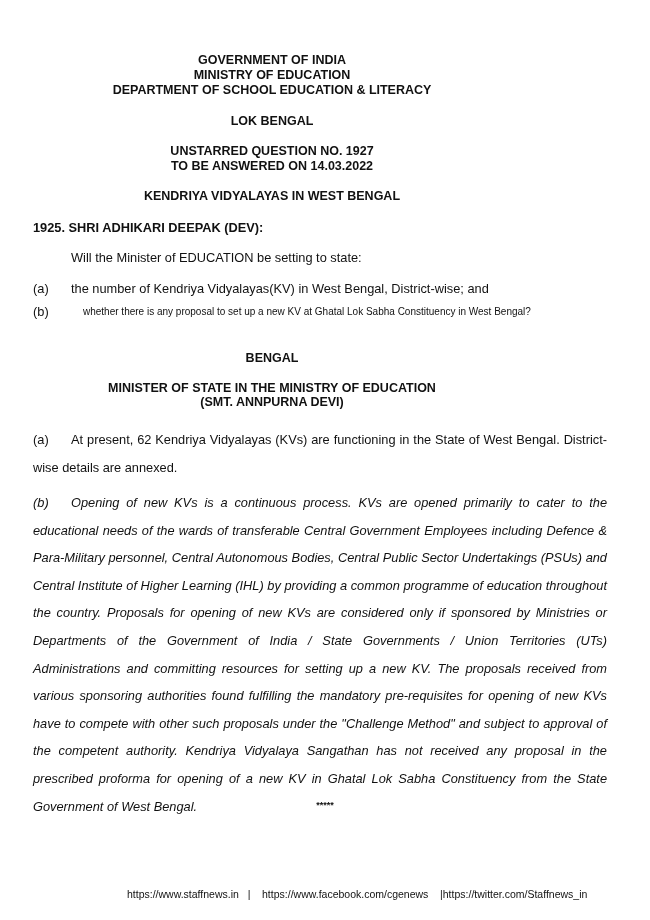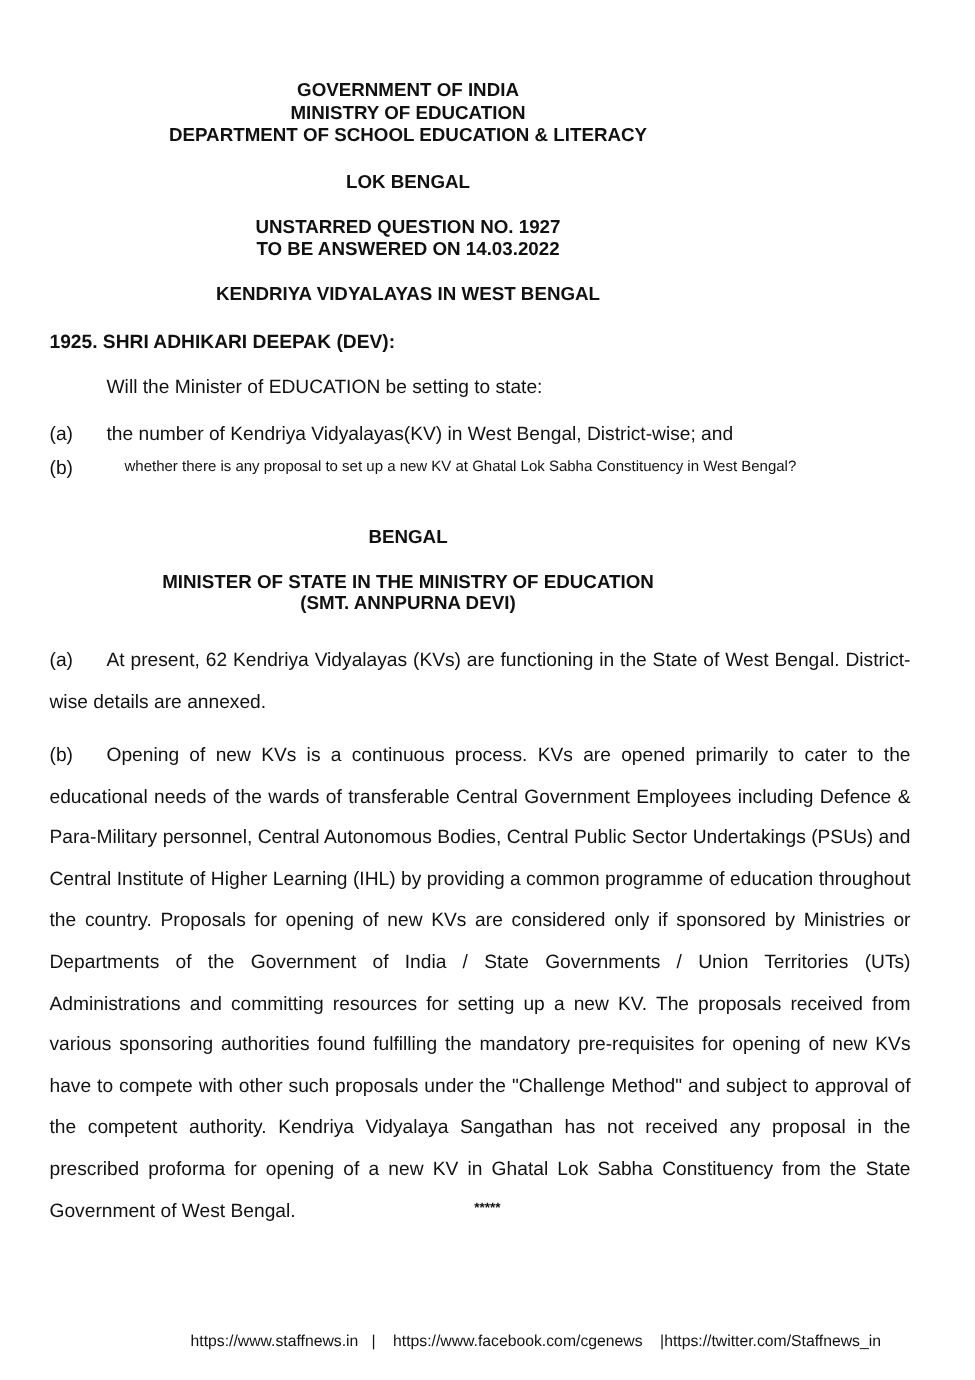--- a/index.html
+++ b/index.html
@@ -33,19 +33,19 @@
 <div style="position:absolute; top:298px; left:71px; width:536px; font-size:10px; line-height:27px; text-align:justify;margin-left:12px;">whether there is any proposal to set up a new KV at Ghatal Lok Sabha Constituency in West Bengal?</div>
 
 <div class="c" style="top:351px">BENGAL</div>
 <div class="c" style="top:381px">MINISTER OF STATE IN THE MINISTRY OF EDUCATION</div>
 <div class="c" style="top:395px; font-weight:bold;">(SMT. ANNPURNA DEVI)</div>
 
 <div class="j" style="top:426px; text-indent:0;">
   <span style="display:inline-block; width:38px;">(a)</span><span>At present, 62 Kendriya Vidyalayas (KVs) are functioning in the State of West Bengal. District-wise details are annexed.</span>
 </div>
 
-<div class="j" style="top:489px;">
+<div class="j" style="top:489px;font-style:italic;">
   <span style="display:inline-block; width:38px;">(b)</span><span>Opening of new KVs is a continuous process. KVs are opened primarily to cater to the educational needs of the wards of transferable Central Government Employees including Defence &amp; Para-Military personnel, Central Autonomous Bodies, Central Public Sector Undertakings (PSUs) and Central Institute of Higher Learning (IHL) by providing a common programme of education throughout the country. Proposals for opening of new KVs are considered only if sponsored by Ministries or Departments of the Government of India / State Governments / Union Territories (UTs) Administrations and committing resources for setting up a new KV. The proposals received from various sponsoring authorities found fulfilling the mandatory pre-requisites for opening of new KVs have to compete with other such proposals under the "Challenge Method" and subject to approval of the competent authority. Kendriya Vidyalaya Sangathan has not received any proposal in the prescribed proforma for opening of a new KV in Ghatal Lok Sabha Constituency from the State Government of West Bengal.</span>
 </div>
 
 <div class="stars" style="top:800px">*****</div>
 
 <div class="footer"><a style="color:#111; text-decoration:none;padding-left:44px;">https://www.staffnews.in</a>   <span>|</span>    <a style="color:#111; text-decoration:none;">https://www.facebook.com/cgenews</a>    <span>|</span><a style="color:#111; text-decoration:none;">https://twitter.com/Staffnews_in</a></div>
 
 </body></html>

